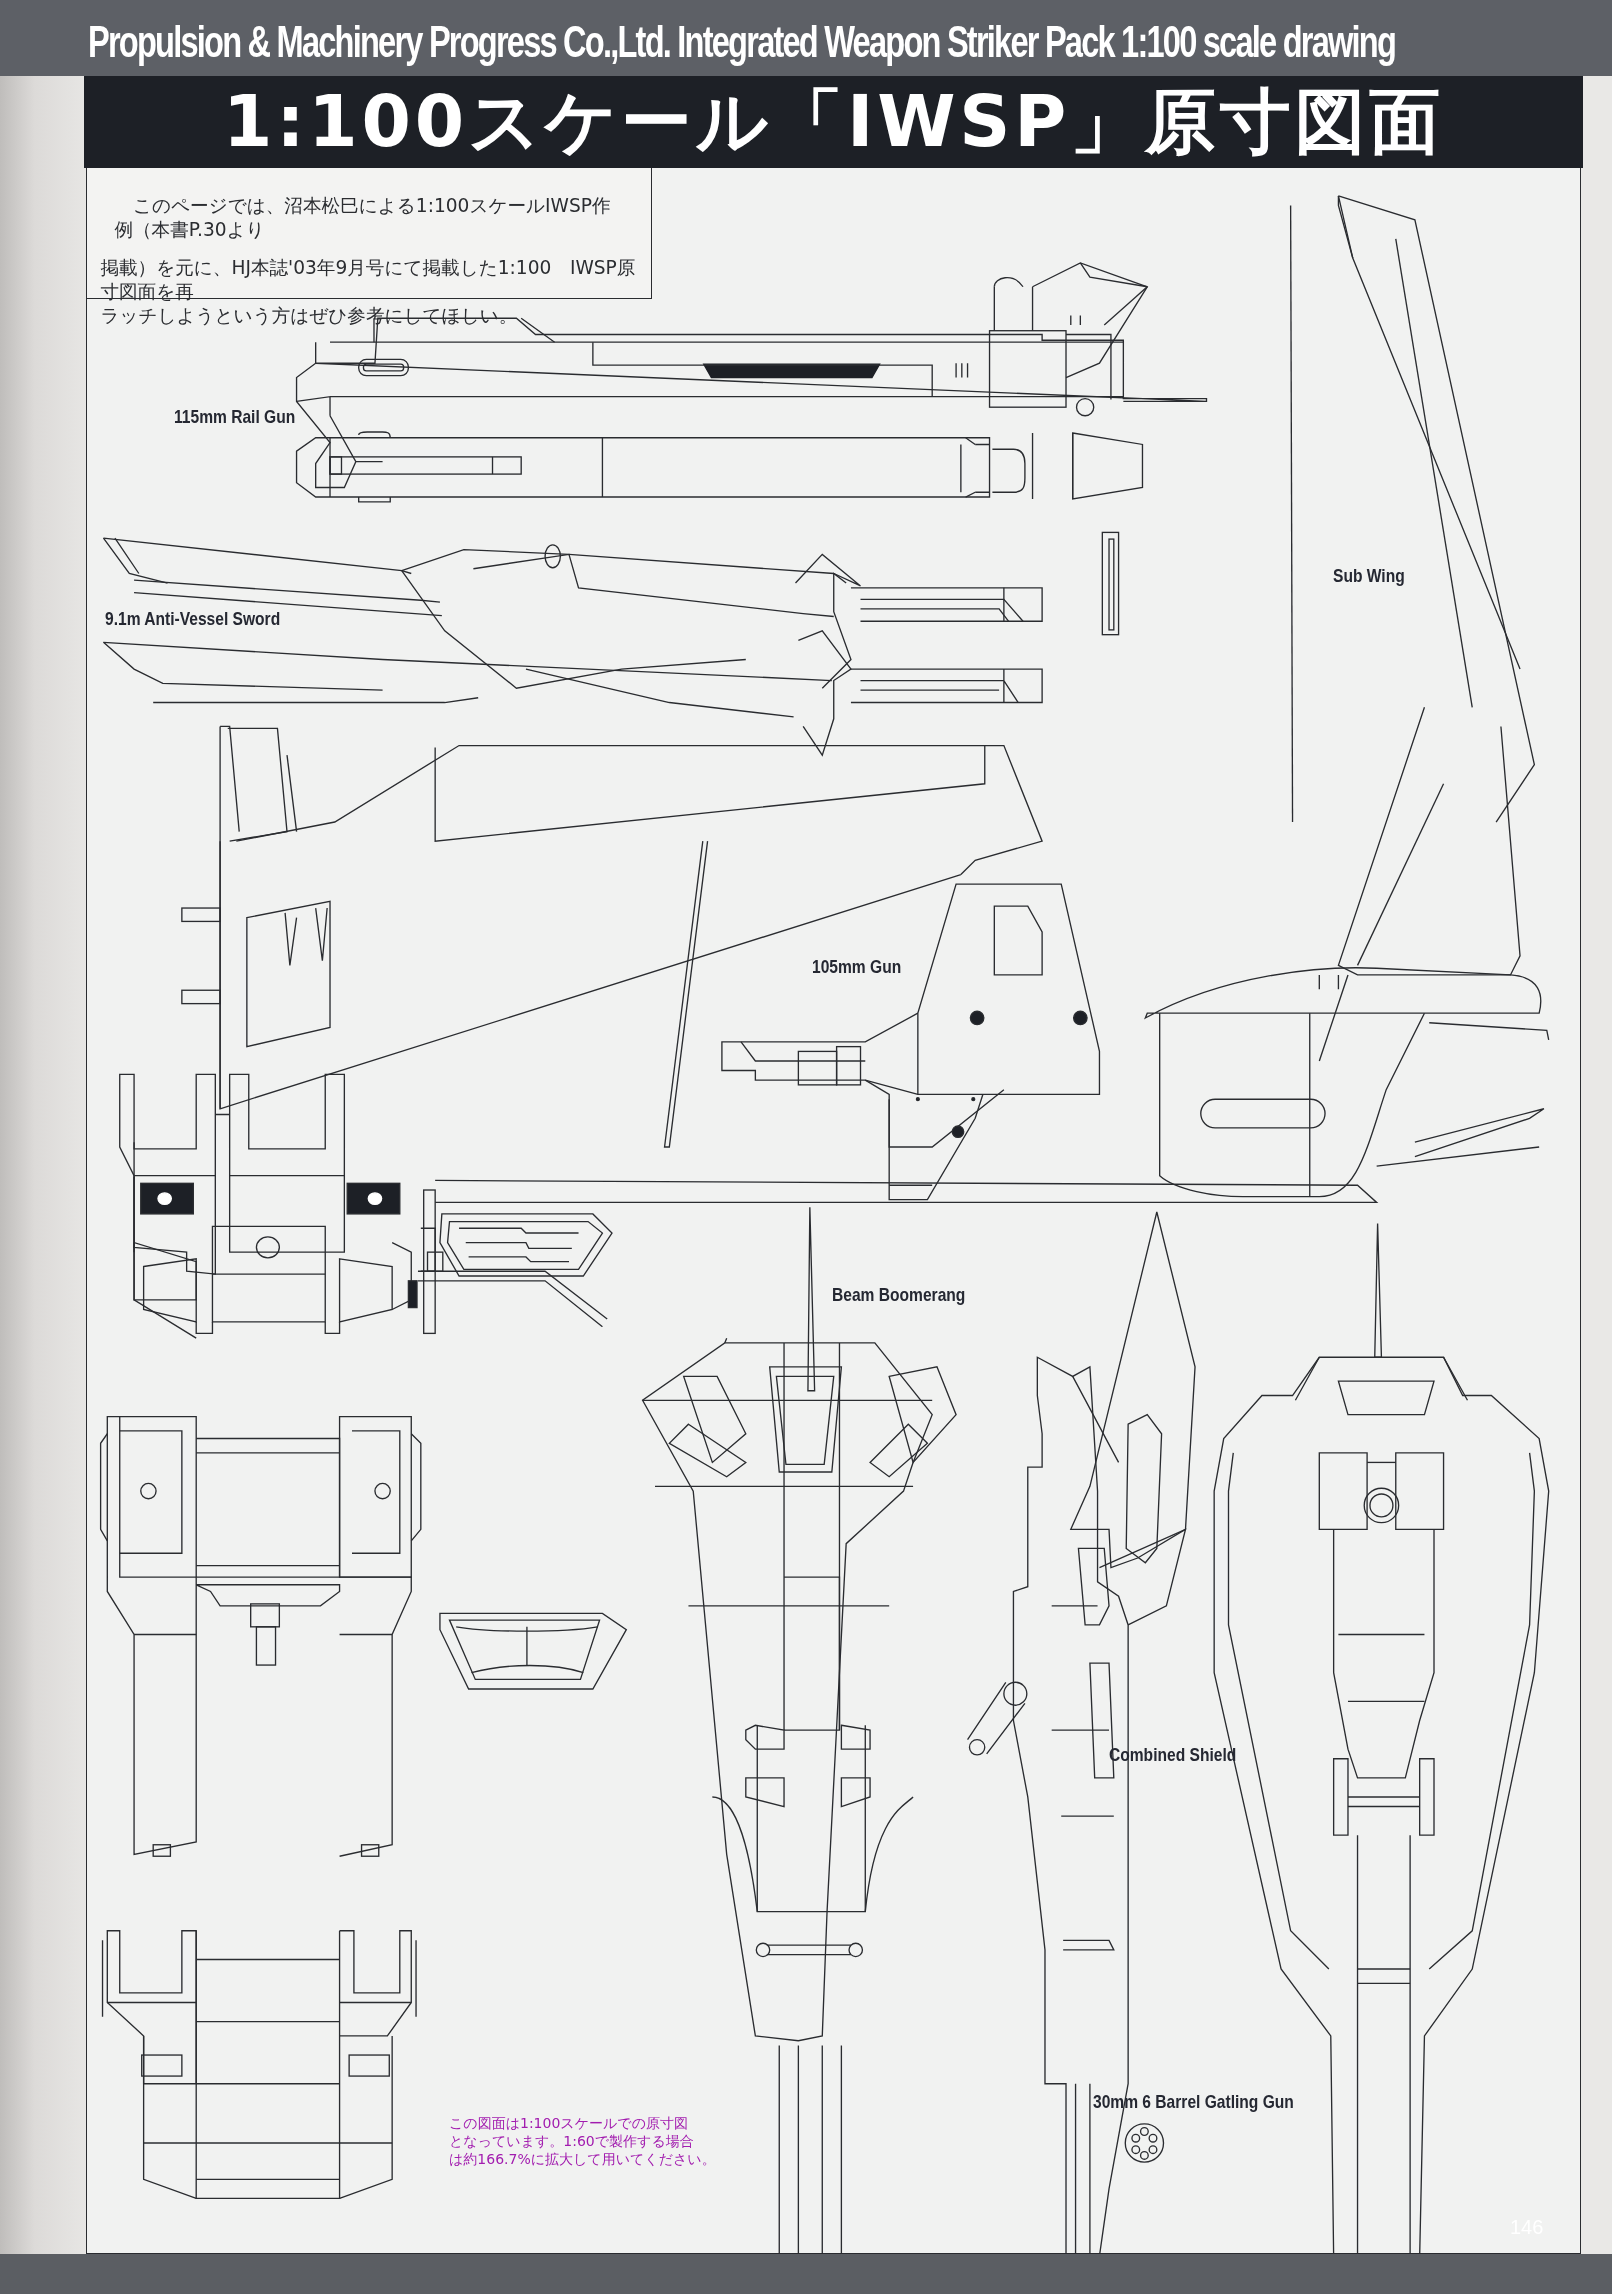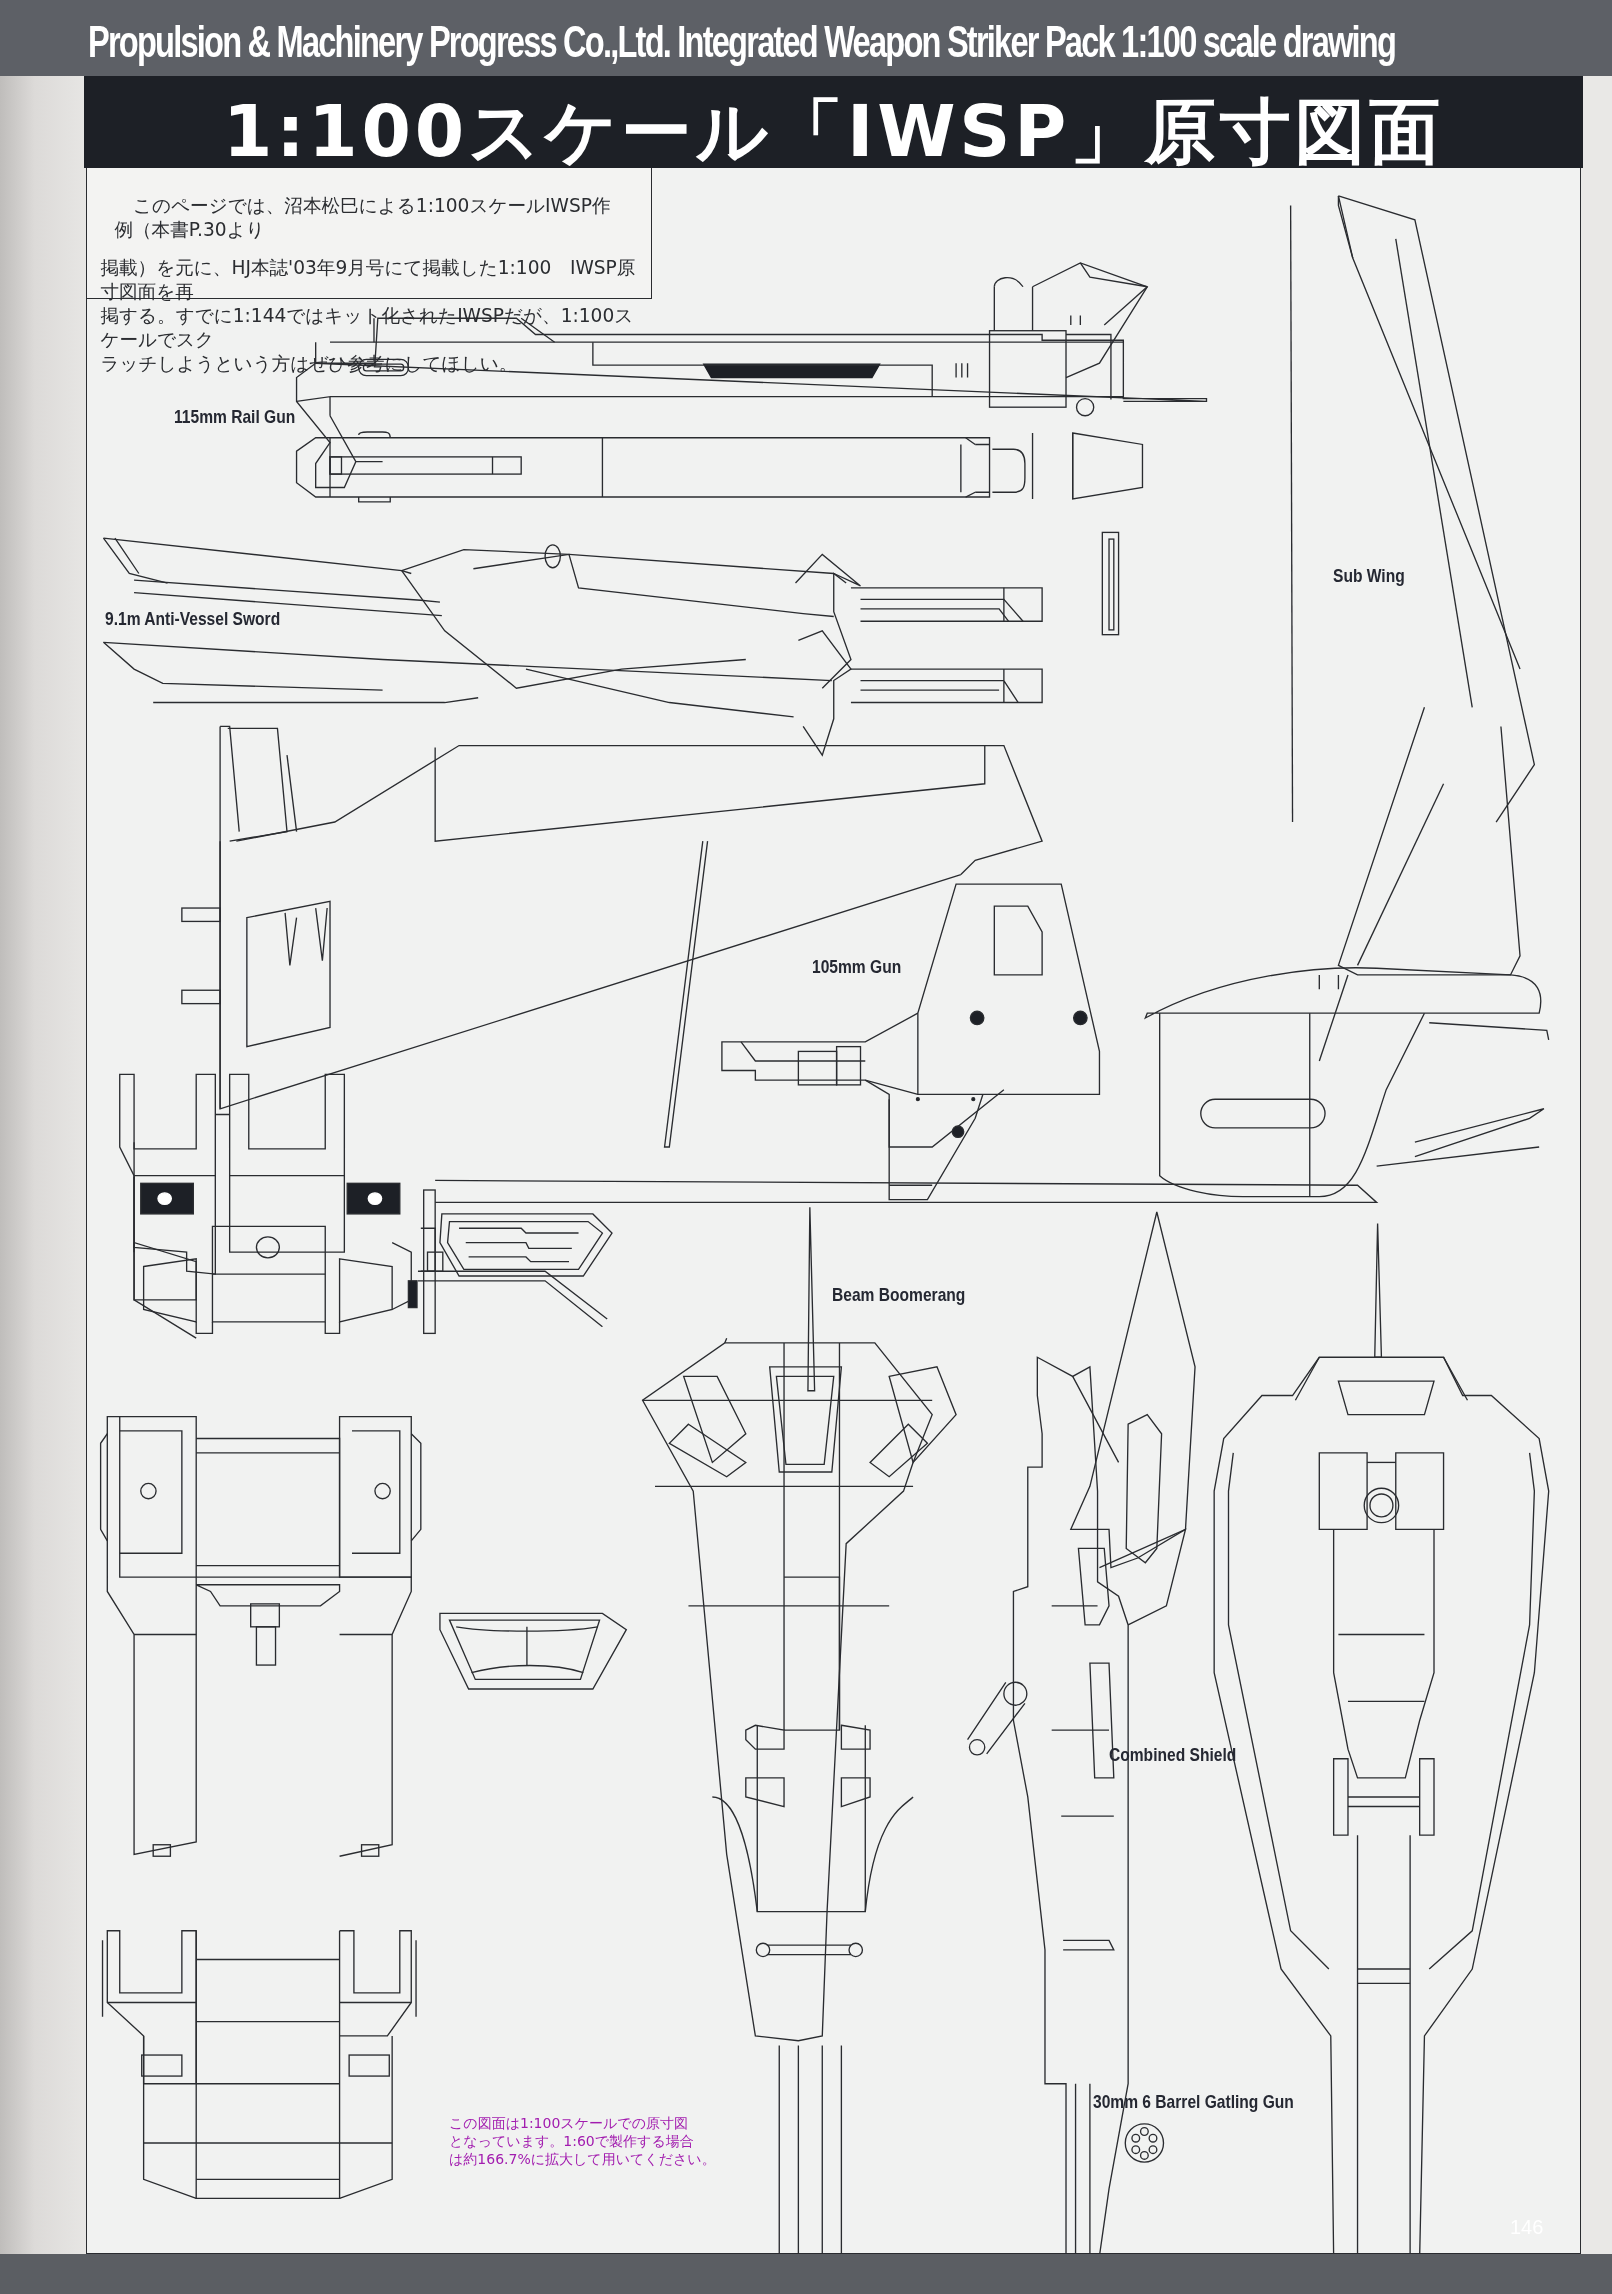--- a/index.html
+++ b/index.html
@@ -1,21 +1,21 @@
 <!DOCTYPE html>
 <html><head>
 <meta charset="utf-8">
 <style>
   html,body{margin:0;padding:0;}
   body{width:1613px;height:2294px;position:relative;overflow:hidden;background:#e9e8e6;font-family:"Liberation Sans",sans-serif;}
   .spine{position:absolute;left:0;top:0;width:86px;height:2294px;background:linear-gradient(90deg,#bfbdbb 0,#dcdad8 40%,#e7e6e4 100%);}
   .top-band{position:absolute;left:0;top:0;width:1613px;height:76px;background:#5d6066;}
   .eng-title{position:absolute;left:88px;top:13.4px;width:1486px;height:57px;color:#fff;font-family:"Liberation Sans",sans-serif;font-weight:bold;font-size:44px;letter-spacing:-2.4px;transform:scaleX(0.74);transform-origin:left top;white-space:nowrap;line-height:57px;}
   .jp-banner{position:absolute;left:84px;top:76px;width:1499px;height:92px;background:#1d2026;}
-  .jp-title{position:absolute;left:0;top:10px;width:100%;height:88px;text-align:center;color:#fff;font-family:"DejaVu Sans",sans-serif;font-weight:bold;font-size:71px;line-height:92px;letter-spacing:3.8px;}
+  .jp-title{position:absolute;left:0;top:0;width:100%;height:88px;text-align:center;color:#fff;font-family:"DejaVu Sans",sans-serif;font-weight:bold;font-size:71px;line-height:92px;letter-spacing:3.8px;}
   .frame{position:absolute;left:86px;top:168px;width:1495px;height:2086px;background:#f1f2f1;border:1.9px solid #2a2c30;border-top:none;box-sizing:border-box;}
   .intro{position:absolute;left:86px;top:168px;width:566px;height:131px;background:#f3f3f2;border:1.9px solid #2a2c30;border-top:none;box-sizing:border-box;padding:11.5px 13.4px 0 13.4px;font-family:"DejaVu Sans",sans-serif;font-size:18.6px;line-height:24px;color:#2b2d31;}
   .intro p{margin:14px;text-indent:1em;}
   .drawings{position:absolute;left:0;top:0;width:1613px;height:2294px;}
   .lbl{position:absolute;font-family:"Liberation Sans",sans-serif;font-weight:bold;color:#252832;font-size:19px;transform:scaleX(0.82);transform-origin:left top;white-space:nowrap;}
   .note{position:absolute;left:449px;top:2114px;width:315px;font-family:"DejaVu Sans",sans-serif;font-size:14px;line-height:18px;color:#a21caf;}
   .note span{display:block;}
   .bottom-band{position:absolute;left:0;top:2254px;width:1613px;height:40px;background:#5b5e63;}
   .page-num{position:absolute;left:1510px;top:2216px;color:#fff;font-family:"Liberation Sans",sans-serif;font-size:20px;}
 </style>
@@ -299,21 +299,20 @@
     <circle cx="1206" cy="2237" r="4"></circle>
     <circle cx="1188" cy="2249" r="4"></circle>
     <circle cx="1206" cy="2249" r="4"></circle>
     <circle cx="1197" cy="2255" r="4"></circle>
   </g>
 </svg>
 
 <div class="intro">
   <p>このページでは、沼本松巳による1:100スケールIWSP作例（本書P.30より</p>
   <div>掲載）を元に、HJ本誌'03年9月号にて掲載した1:100　IWSP原寸図面を再</div>
-  <div>掲する。すでに1:144ではキット化されたIWSPだが、1:100スケールでスク</div>
   <div>ラッチしようという方はぜひ参考にしてほしい。</div>
 </div>
 
 <div class="lbl" style="left:174px;top:406px;">115mm Rail Gun</div>
 <div class="lbl" style="left:105px;top:608px;">9.1m Anti-Vessel Sword</div>
 <div class="lbl" style="left:1333px;top:565px;">Sub Wing</div>
 <div class="lbl" style="left:812px;top:956px;">105mm Gun</div>
 <div class="lbl" style="left:832px;top:1284px;">Beam Boomerang</div>
 <div class="lbl" style="left:1109px;top:1744px;">Combined Shield</div>
 <div class="lbl" style="left:1093px;top:2091px;">30mm 6 Barrel Gatling Gun</div>

